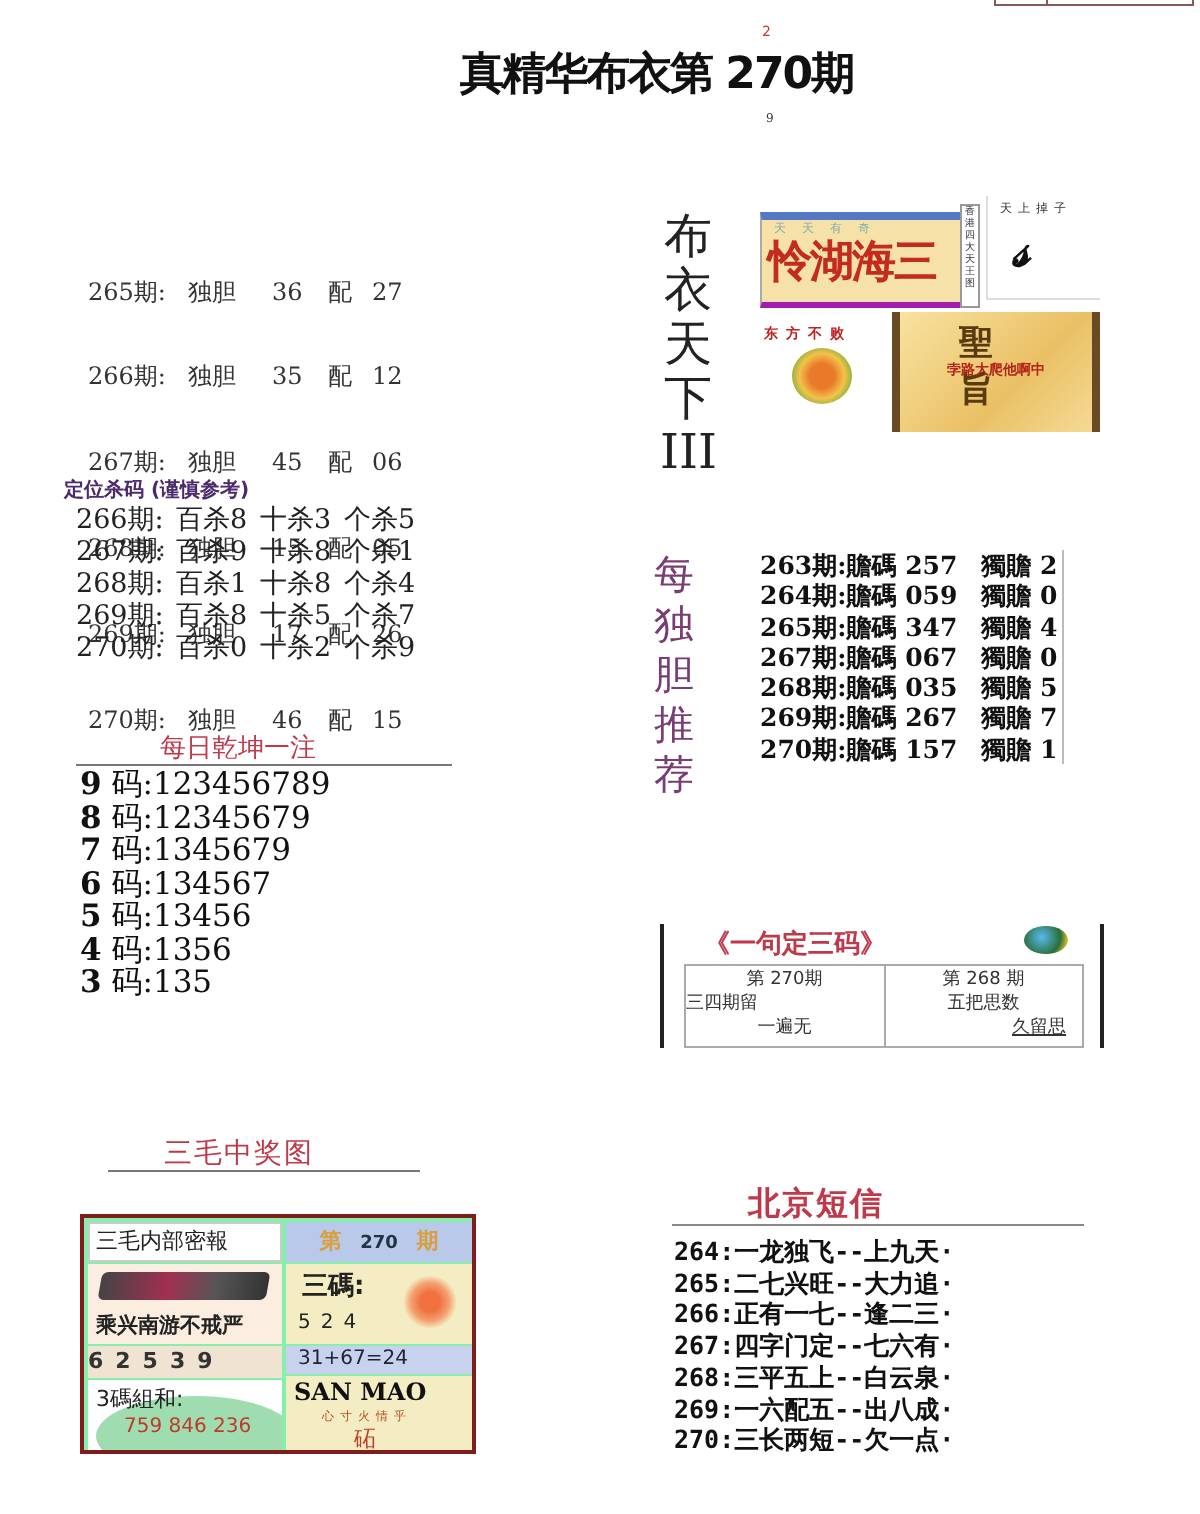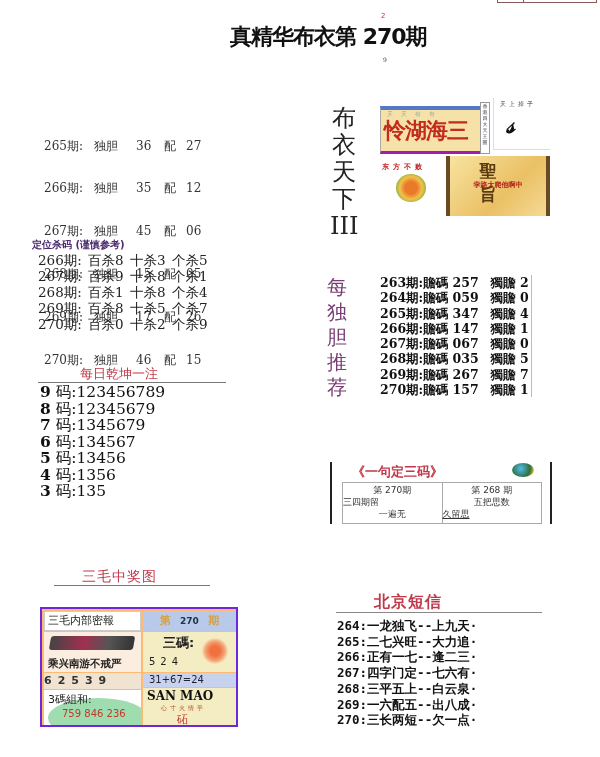--- a/index.html
+++ b/index.html
@@ -51,38 +51,38 @@
   .list4 { left: 380px; top: 275px; font-size: 12.5px; line-height: 15.3px; color: #111; font-weight: bold; white-space: nowrap; border-right: 1px solid #bbb; padding-right: 2px; }
   .list4 .row span { display: inline-block; }
   .l4-b { width: 38px; }
 
   .box3 { left: 330px; top: 462px; width: 222px; height: 62px; border-left: 2px solid #222; border-right: 2px solid #222; }
   .box3-title { position: absolute; left: 20px; top: 1px; font-size: 13px; font-weight: bold; color: #c0394a; font-family: "DejaVu Sans", sans-serif; white-space: nowrap; }
   .box3-globe { position: absolute; left: 180px; top: 1px; width: 22px; height: 14px; border-radius: 50%; background: radial-gradient(circle at 40% 40%, #55bbee, #2a6e3a 60%, #e0c030 85%); }
   .box3-table { position: absolute; left: 10px; top: 20px; width: 200px; height: 42px; border: 1px solid #aaa; border-collapse: collapse; font-size: 9px; color: #333; font-family: "DejaVu Sans", sans-serif; }
   .box3-table td { border-left: 1px solid #aaa; vertical-align: top; padding: 1px 0; line-height: 12px; width: 50%; }
   .box3-table .h { text-align: center; }
-  .box3-table .r { padding-right: 8px; text-decoration: underline; }
+  .box3-table .r { text-align: right; padding-right: 8px; text-decoration: underline; }
 
   .sec5-head { left: 82px; top: 568px; font-size: 14px; color: #c0394a; font-family: "DejaVu Sans", sans-serif; white-space: nowrap; letter-spacing: 1px; }
   .sec5-rule { left: 54px; top: 585px; width: 156px; height: 1px; background: #777; }
-  .panel { left: 40px; top: 607px; width: 198px; height: 120px; border: 2px solid #6d28d9; background: #fdba74; }
+  .panel { left: 40px; top: 607px; width: 198px; height: 120px; border: 2px solid #7f1d1d; background: #86efac; }
   .p-l1 { position: absolute; left: 2px; top: 2px; width: 97px; height: 20px; background: #fff; border: 1px solid #ccc; font-size: 11px; color: #222; font-family: "DejaVu Sans", sans-serif; padding-left: 3px; line-height: 18px; white-space: nowrap; }
   .p-l2 { position: absolute; left: 2px; top: 23px; width: 97px; height: 22px; background: #fbeee0; }
   .p-l2 .logo { position: absolute; left: 6px; top: 4px; width: 84px; height: 14px; background: linear-gradient(90deg, #444, #a03050 40%, #555 70%, #333); transform: skewX(-10deg); border-radius: 3px; }
   .p-l3 { position: absolute; left: 2px; top: 45px; width: 97px; height: 18px; background: #fbeee0; font-size: 10.5px; font-weight: bold; color: #222; font-family: "DejaVu Sans", sans-serif; padding-left: 4px; line-height: 18px; white-space: nowrap; }
   .p-l4 { position: absolute; left: 2px; top: 64px; width: 97px; height: 16px; background: #f0e3d2; font-size: 11px; font-weight: bold; color: #333; font-family: "DejaVu Sans", sans-serif; letter-spacing: 6px; line-height: 16px; }
   .p-l5 { position: absolute; left: 2px; top: 81px; width: 97px; height: 35px; background: #fff; overflow: hidden; }
   .p-l5 .oval { position: absolute; left: 4px; top: 8px; width: 100px; height: 40px; border-radius: 50%; background: #9fdcb0; }
   .p-l5 .t1 { position: absolute; left: 4px; top: 2px; font-size: 11px; color: #222; font-family: "DejaVu Sans", sans-serif; }
   .p-l5 .t2 { position: absolute; left: 18px; top: 18px; font-size: 10px; color: #c0392b; font-family: "DejaVu Sans", sans-serif; }
   .p-r1 { position: absolute; left: 101px; top: 2px; width: 93px; height: 20px; background: #b9c9ea; font-size: 9px; font-weight: bold; color: #234; font-family: "DejaVu Sans", sans-serif; line-height: 20px; text-align: center; }
   .p-r1 .d1, .p-r1 .d2 { color: #d8a040; font-size: 11px; }
   .p-r2 { position: absolute; left: 101px; top: 23px; width: 93px; height: 40px; background: #f4ecc2; }
-  .p-r2 .t1 { position: absolute; left: 20px; top: 2px; font-size: 13px; font-weight: bold; color: #222; font-family: "DejaVu Sans", sans-serif; }
+  .p-r2 .t1 { position: absolute; left: 8px; top: 2px; font-size: 13px; font-weight: bold; color: #222; font-family: "DejaVu Sans", sans-serif; }
   .p-r2 .t2 { position: absolute; left: 6px; top: 24px; font-size: 10px; font-weight: normal; color: #222; font-family: "DejaVu Sans", sans-serif; letter-spacing: 5px; }
   .p-r2 .flower { position: absolute; left: 58px; top: 6px; width: 28px; height: 26px; border-radius: 50%; background: radial-gradient(circle, #f07040 25%, #f5a070 50%, rgba(244,236,194,0) 70%); }
   .p-r3 { position: absolute; left: 101px; top: 64px; width: 93px; height: 14px; background: #c7d3ee; font-size: 10px; color: #223; font-family: "DejaVu Sans", sans-serif; line-height: 14px; padding-left: 6px; }
   .p-r4 { position: absolute; left: 101px; top: 79px; width: 93px; height: 37px; background: #f4ecc2; overflow: hidden; }
   .p-r4 .t1 { position: absolute; left: 4px; top: 1px; font-size: 12px; font-weight: bold; color: #111; font-family: "DejaVu Serif", serif; white-space: nowrap; }
   .p-r4 .t2 { position: absolute; left: 18px; top: 16px; font-size: 6px; color: #b35020; letter-spacing: 3px; }
   .p-r4 .t3 { position: absolute; left: 34px; top: 24px; font-size: 11px; color: #c0392b; }
 
   .sec6-head { left: 374px; top: 592px; font-size: 16px; font-weight: bold; color: #c0394a; font-family: "DejaVu Sans", sans-serif; letter-spacing: 1px; white-space: nowrap; }
   .sec6-rule { left: 336px; top: 612px; width: 206px; height: 1px; background: #888; }
@@ -158,21 +158,20 @@
   <div>每</div>
   <div>独</div>
   <div>胆</div>
   <div>推</div>
   <div>荐</div>
 </div>
 <div class="abs list4">
   <div class="row"><span>263期:</span><span>贍碼</span> <span class="l4-b">257</span><span>獨贍</span> <span>2</span></div>
   <div class="row"><span>264期:</span><span>贍碼</span> <span class="l4-b">059</span><span>獨贍</span> <span>0</span></div>
   <div class="row"><span>265期:</span><span>贍碼</span> <span class="l4-b">347</span><span>獨贍</span> <span>4</span></div>
-  <div class="row"><span>266期:</span><span>贍碼</span> <span class="l4-b">147</span><span>獨贍</span> <span>1</span></div>
   <div class="row"><span>267期:</span><span>贍碼</span> <span class="l4-b">067</span><span>獨贍</span> <span>0</span></div>
   <div class="row"><span>268期:</span><span>贍碼</span> <span class="l4-b">035</span><span>獨贍</span> <span>5</span></div>
   <div class="row"><span>269期:</span><span>贍碼</span> <span class="l4-b">267</span><span>獨贍</span> <span>7</span></div>
   <div class="row"><span>270期:</span><span>贍碼</span> <span class="l4-b">157</span><span>獨贍</span> <span>1</span></div>
 </div>
 
 <div class="abs box3">
   <div class="box3-title">《一句定三码》</div>
   <div class="box3-globe"></div>
   <table class="box3-table">

